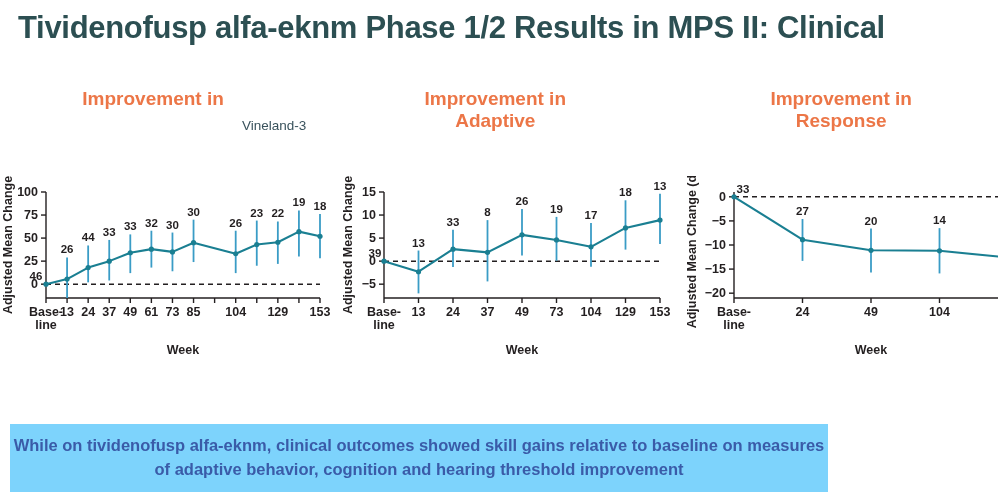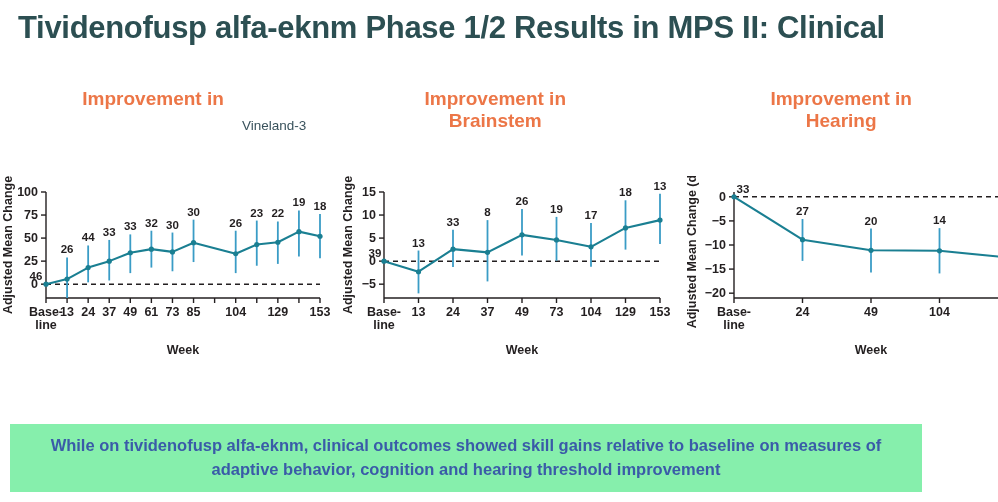--- a/index.html
+++ b/index.html
@@ -91,23 +91,23 @@
     font-size: 11.5px;
     fill: #231f20;
     font-weight: bold;
   }
 
   
   .footer-band {
     position: absolute;
     left: 10px;
     top: 424px;
-    width: 912px;
+    width: 818px;
     height: 68px;
-    background: #86efac;
+    background: #7dd3fc;
     display: flex;
     align-items: center;
     justify-content: center;
   }
   .footer-text {
     width: 900px;
     text-align: center;
     font-size: 16.5px;
     font-weight: bold;
     color: #3a5ba8;
@@ -209,21 +209,21 @@
             <text x="277.8461538461538" y="41.495652173913044" text-anchor="middle" class="npt">22</text>
             <text x="298.9230769230769" y="30.434782608695656" text-anchor="middle" class="npt">19</text>
             <text x="320" y="34.12173913043479" text-anchor="middle" class="npt">18</text>
           </svg>
       </div>
     </div>
 
     <div class="panel panel-cognition">
       <div class="panel-title">
         <span>Improvement in</span><br>
-        <span>Brainstem</span>
+        <span>Adaptive</span>
       </div>
       <div class="chart-wrap">
         <svg id="svg-cognition" width="330" height="190" viewBox="0 0 330 190">
             <line x1="42" y1="16" x2="42" y2="122" stroke="#231f20" stroke-width="1.4"></line>
             <line x1="42" y1="122" x2="318" y2="122" stroke="#231f20" stroke-width="1.4"></line>
             <line x1="37" y1="108.17391304347827" x2="42" y2="108.17391304347827" stroke="#231f20" stroke-width="1.4"></line>
             <text x="34" y="112.47391304347826" text-anchor="end" class="ytick">−5</text>
             <line x1="37" y1="85.13043478260869" x2="42" y2="85.13043478260869" stroke="#231f20" stroke-width="1.4"></line>
             <text x="34" y="89.43043478260869" text-anchor="end" class="ytick">0</text>
             <line x1="37" y1="62.08695652173913" x2="42" y2="62.08695652173913" stroke="#231f20" stroke-width="1.4"></line>
@@ -280,21 +280,21 @@
             <text x="249" y="42.87826086956521" text-anchor="middle" class="npt">17</text>
             <text x="283.5" y="20.29565217391304" text-anchor="middle" class="npt">18</text>
             <text x="318" y="13.84347826086956" text-anchor="middle" class="npt">13</text>
           </svg>
       </div>
     </div>
 
     <div class="panel panel-hearing">
       <div class="panel-title">
         <span>Improvement in</span><br>
-        <span>Hearing</span>
+        <span>Response</span>
       </div>
       <div class="chart-wrap">
         <svg id="svg-hearing" width="338" height="190" viewBox="0 0 338 190">
             <line x1="50" y1="16" x2="50" y2="122" stroke="#231f20" stroke-width="1.4"></line>
             <line x1="50" y1="122" x2="324" y2="122" stroke="#231f20" stroke-width="1.4"></line>
             <line x1="45" y1="20.818181818181813" x2="50" y2="20.818181818181813" stroke="#231f20" stroke-width="1.4"></line>
             <text x="42" y="25.118181818181814" text-anchor="end" class="ytick">0</text>
             <line x1="45" y1="44.90909090909091" x2="50" y2="44.90909090909091" stroke="#231f20" stroke-width="1.4"></line>
             <text x="42" y="49.209090909090904" text-anchor="end" class="ytick">−5</text>
             <line x1="45" y1="69" x2="50" y2="69" stroke="#231f20" stroke-width="1.4"></line>

